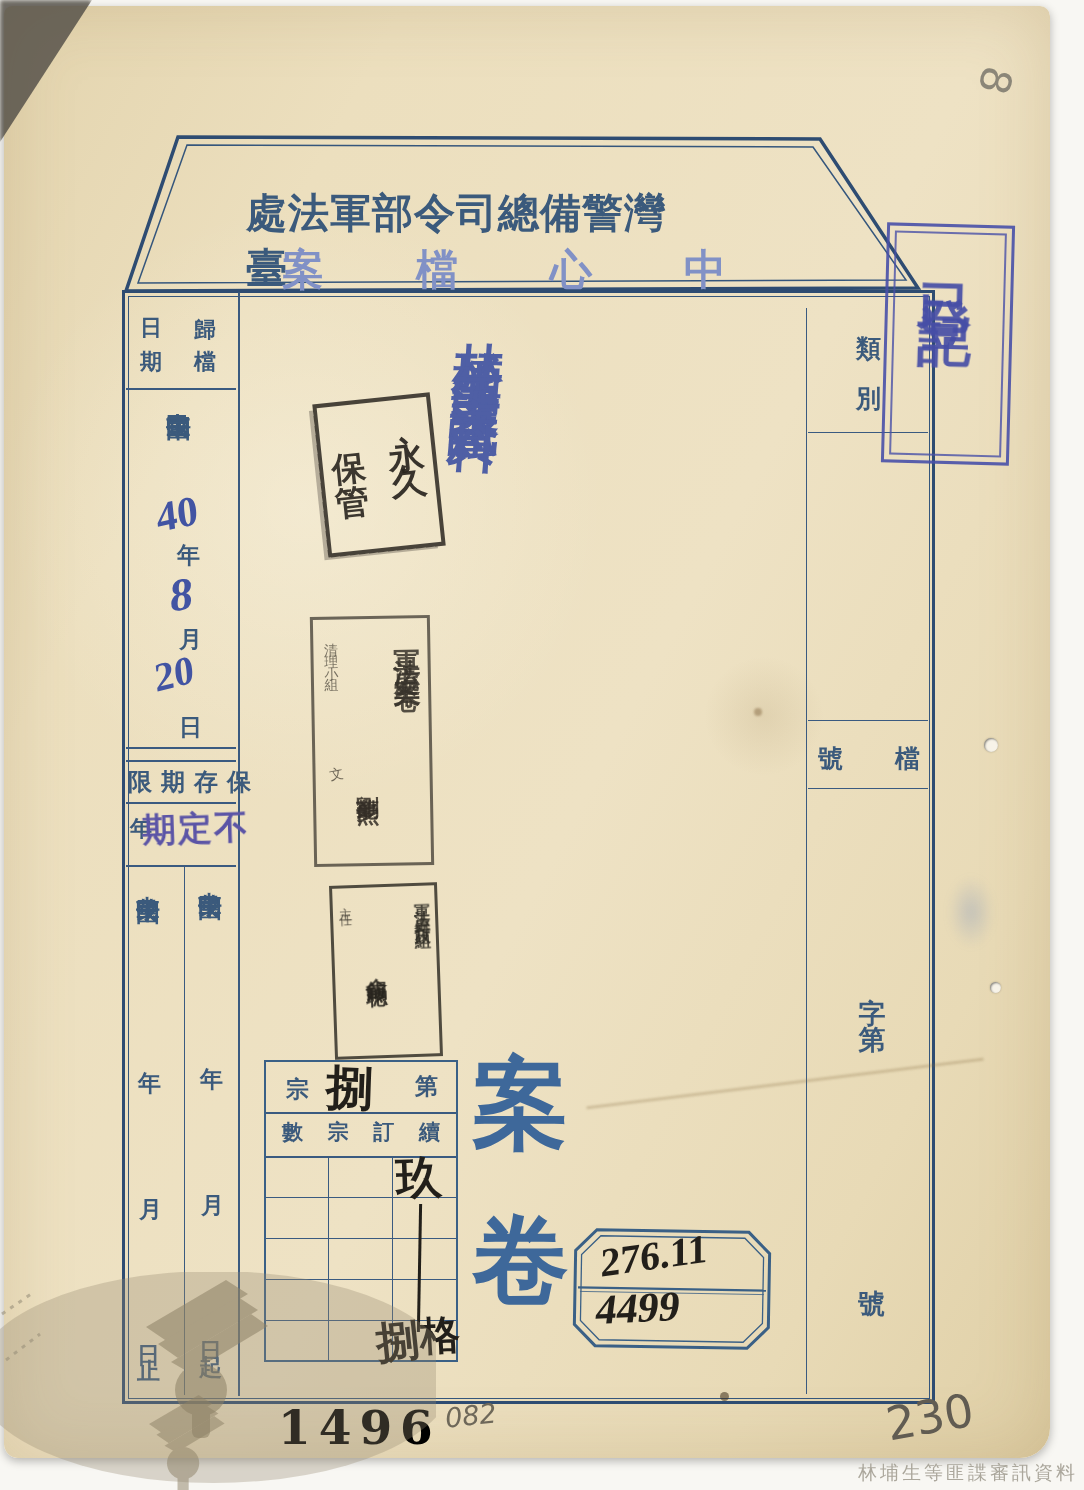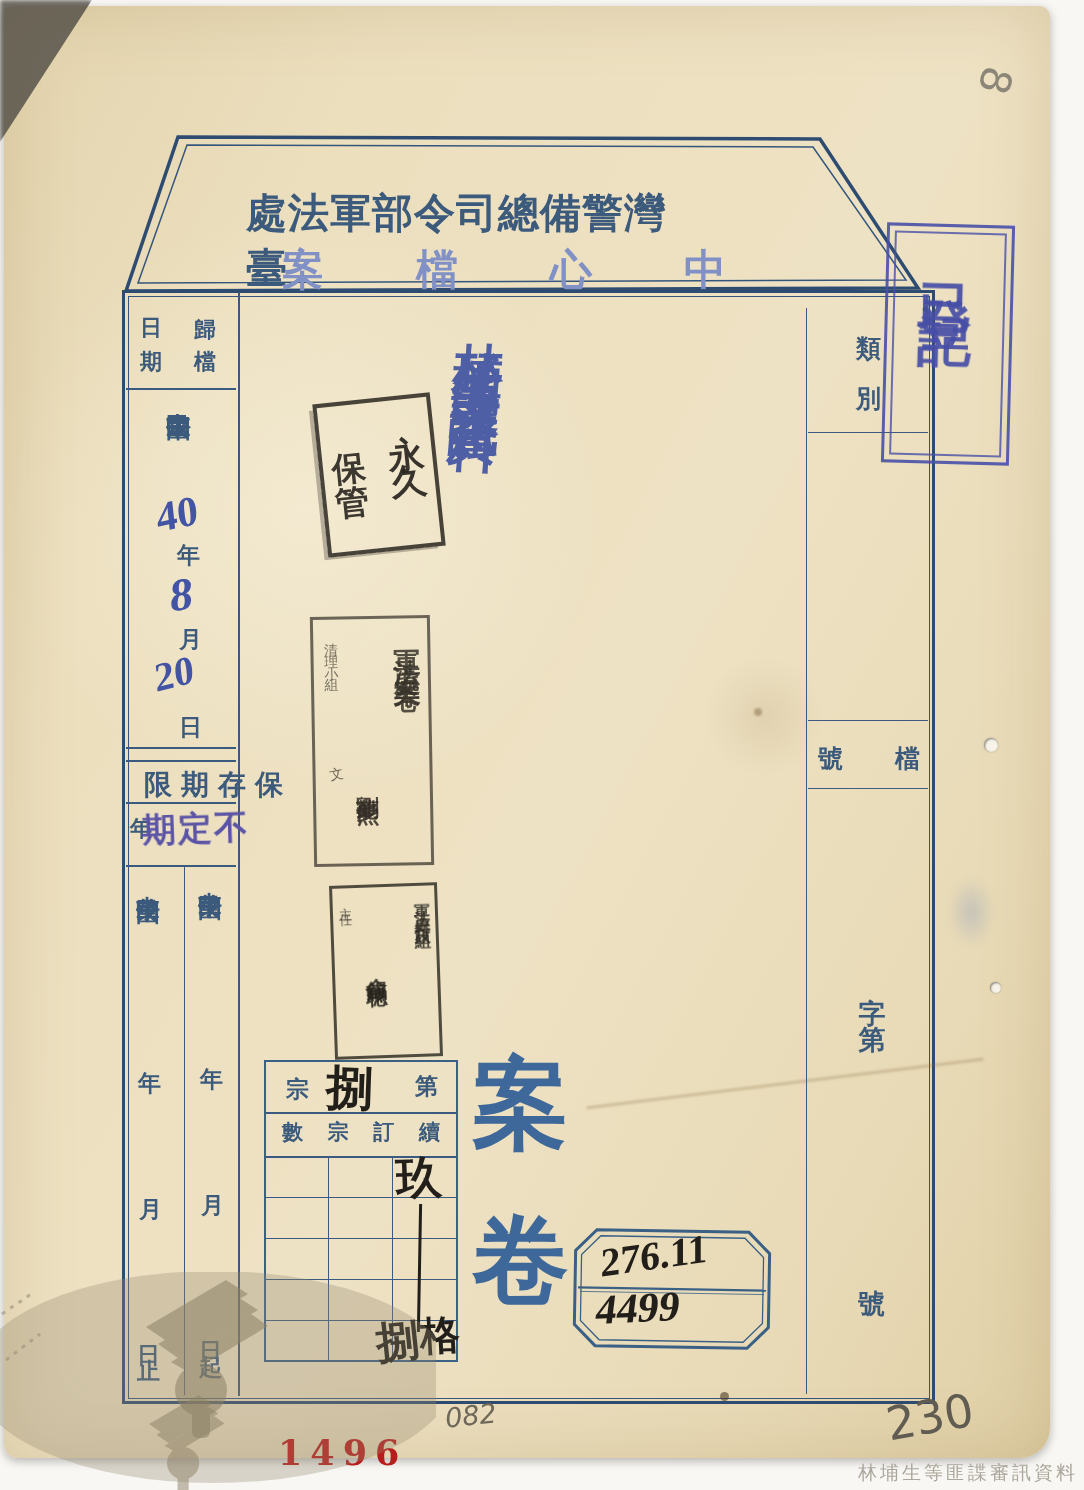--- a/index.html
+++ b/index.html
@@ -57,21 +57,21 @@
   <div class="abs v print" style="left:166px;top:392px;font-size:25px;letter-spacing:2px;">中華民國</div>
   <div class="abs hw ink" style="left:156px;top:490px;font-size:42px;transform:rotate(-12deg) skewX(-6deg);">40</div>
   <div class="abs print" style="left:177px;top:540px;font-size:23px;">年</div>
   <div class="abs hw ink" style="left:170px;top:568px;font-size:46px;transform:rotate(-8deg) skewX(-10deg);">8</div>
   <div class="abs print" style="left:179px;top:624px;font-size:23px;">月</div>
   <div class="abs hw ink" style="left:154px;top:650px;font-size:40px;transform:rotate(-14deg) skewX(-8deg);">20</div>
   <div class="abs print" style="left:179px;top:712px;font-size:23px;">日</div>
 
   <div class="abs hr" style="left:126px;top:747px;width:110px;"></div>
   <div class="abs hr" style="left:126px;top:760px;width:110px;"></div>
-  <div class="abs print" style="left:128px;top:766px;font-size:28px;letter-spacing:9px;white-space:nowrap;margin-left:16px;">限期存保</div>
+  <div class="abs print" style="left:128px;top:766px;font-size:24px;letter-spacing:9px;white-space:nowrap;">限期存保</div>
   <div class="abs hr" style="left:126px;top:802px;width:110px;"></div>
   <div class="abs print" style="left:130px;top:814px;font-size:22px;">年</div>
   <div class="abs hw" style="left:142px;top:806px;font-size:34px;color:#5b54a6;letter-spacing:2px;transform:rotate(-2deg);filter:blur(.3px);white-space:nowrap;">期定不</div>
   <div class="abs hr" style="left:126px;top:865px;width:110px;"></div>
   <div class="abs vr" style="left:184px;top:865px;height:530px;width:1px;"></div>
 
   <div class="abs v print" style="left:198px;top:872px;font-size:24px;letter-spacing:2px;">中華民國</div>
   <div class="abs print" style="left:200px;top:1064px;font-size:23px;">年</div>
   <div class="abs print" style="left:201px;top:1190px;font-size:23px;">月</div>
   <div class="abs v print" style="left:199px;top:1324px;font-size:23px;letter-spacing:12px;">日起</div>
@@ -151,22 +151,22 @@
 
   <div class="abs" style="left:884px;top:224px;width:122px;height:234px;border:3px solid rgba(72,80,168,.9);
               transform:rotate(1.5deg);z-index:40;">
     <div class="abs" style="inset:5px;border:2.5px solid rgba(72,80,168,.8);"></div>
     <span class="abs v" style="left:30px;top:14px;font-size:54px;font-weight:bold;letter-spacing:14px;
                  color:rgba(70,78,166,.92);filter:blur(.5px);">已登記</span>
   </div>
 
   <div class="abs pencil" style="left:982px;top:56px;font-size:42px;color:#8b8678;transform:rotate(105deg);">8</div>
 
-  <div class="abs" style="left:278px;top:1400px;font-size:35px;font-weight:bold;color:#b91c1c;letter-spacing:8px;
-              font-family:'DejaVu Serif',serif;margin-top:32px;">1496</div>
+  <div class="abs" style="left:278px;top:1400px;font-size:47px;font-weight:bold;color:#000000;letter-spacing:8px;
+              font-family:'DejaVu Serif',serif;">1496</div>
   <div class="abs pencil" style="left:445px;top:1400px;font-size:27px;font-style:italic;transform:rotate(-6deg);">082</div>
   <div class="abs pencil" style="left:886px;top:1390px;font-size:46px;color:#615c52;transform:rotate(-10deg);z-index:55;">230</div>
   <div class="abs" style="right:6px;top:1460px;font-size:19px;color:#aba79c;letter-spacing:3px;z-index:60;">林埔生等匪諜審訊資料</div>
 
   <div class="abs hole" style="left:984px;top:738px;width:14px;height:14px;"></div>
   <div class="abs hole" style="left:990px;top:982px;width:11px;height:11px;"></div>
   <div class="abs" style="left:948px;top:876px;width:46px;height:72px;border-radius:50%;
               background:radial-gradient(rgba(100,130,190,.28),transparent 70%);filter:blur(4px);"></div>
   <div class="abs" style="left:585px;top:1082px;width:400px;height:2.5px;background:rgba(130,105,60,.28);
               transform:rotate(-7deg);filter:blur(1px);"></div>

